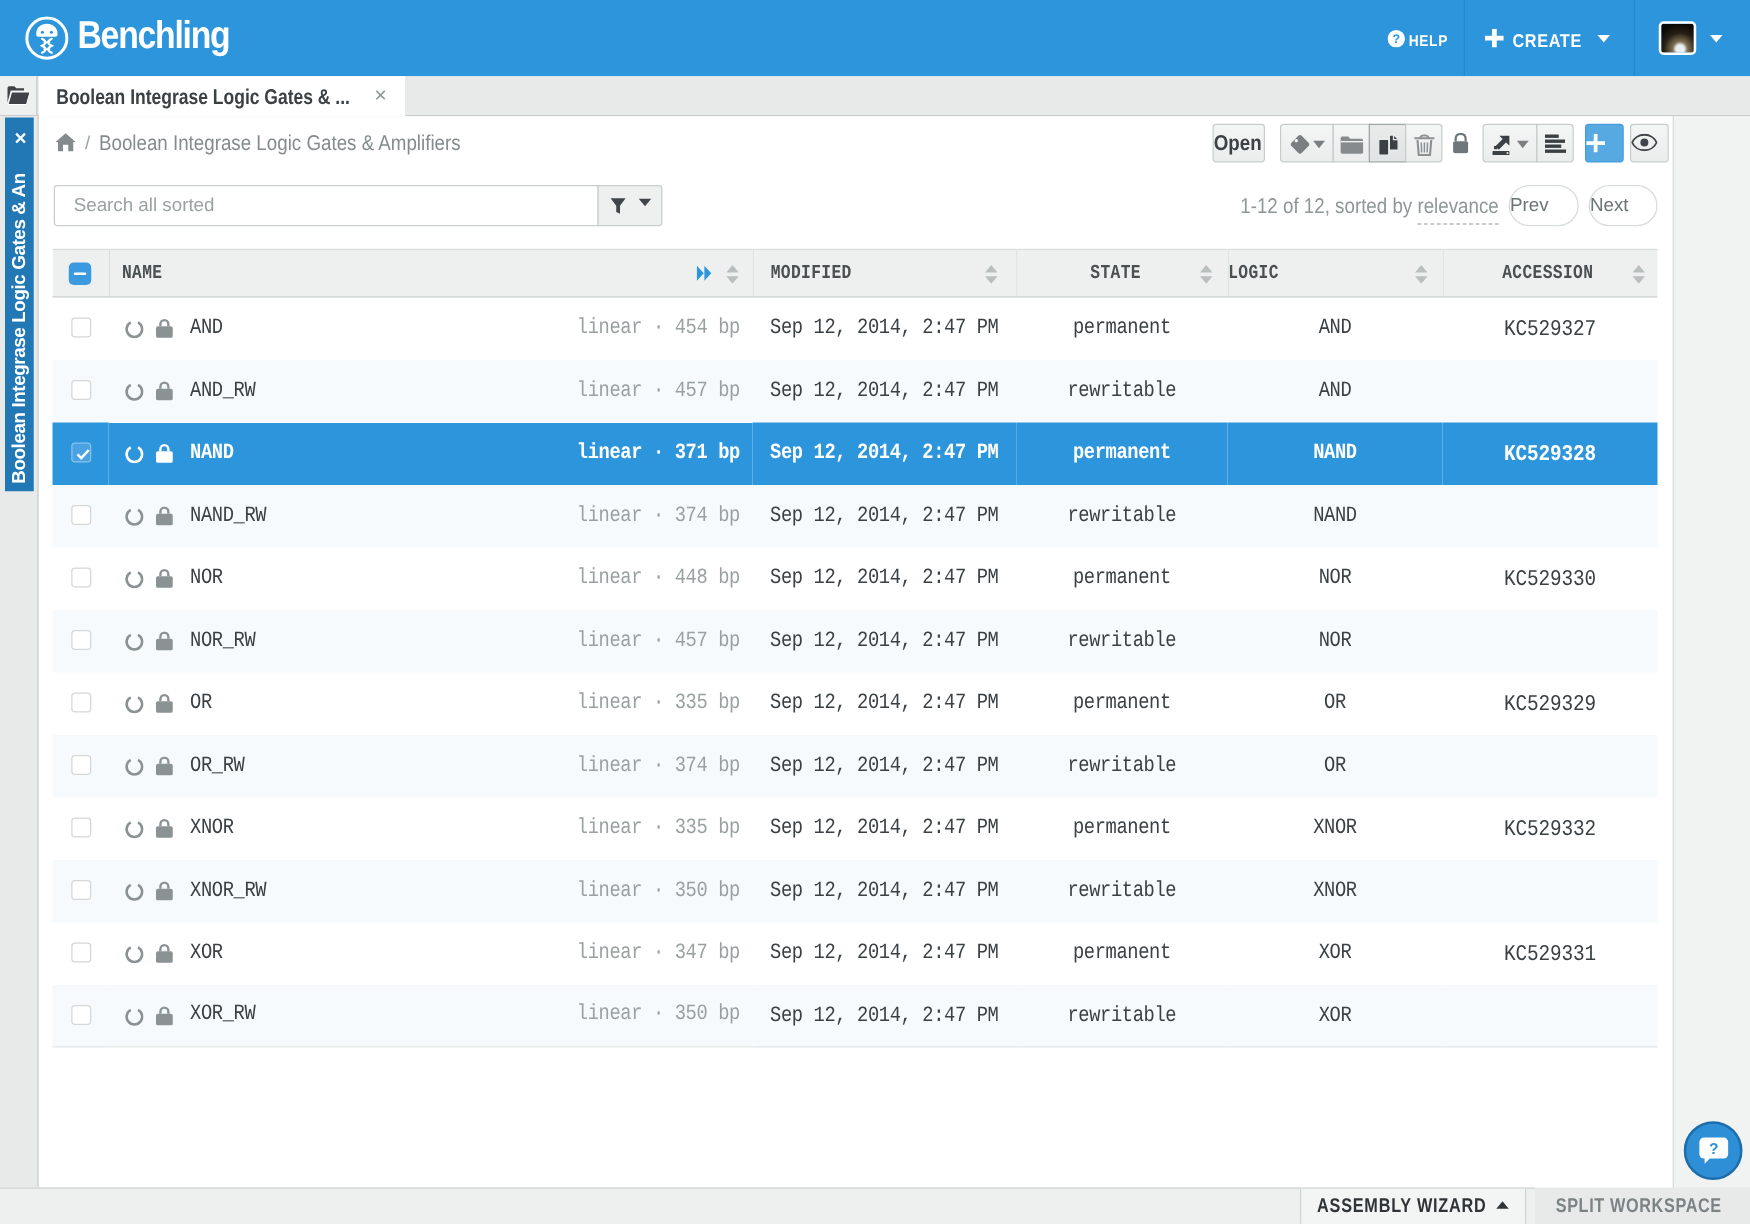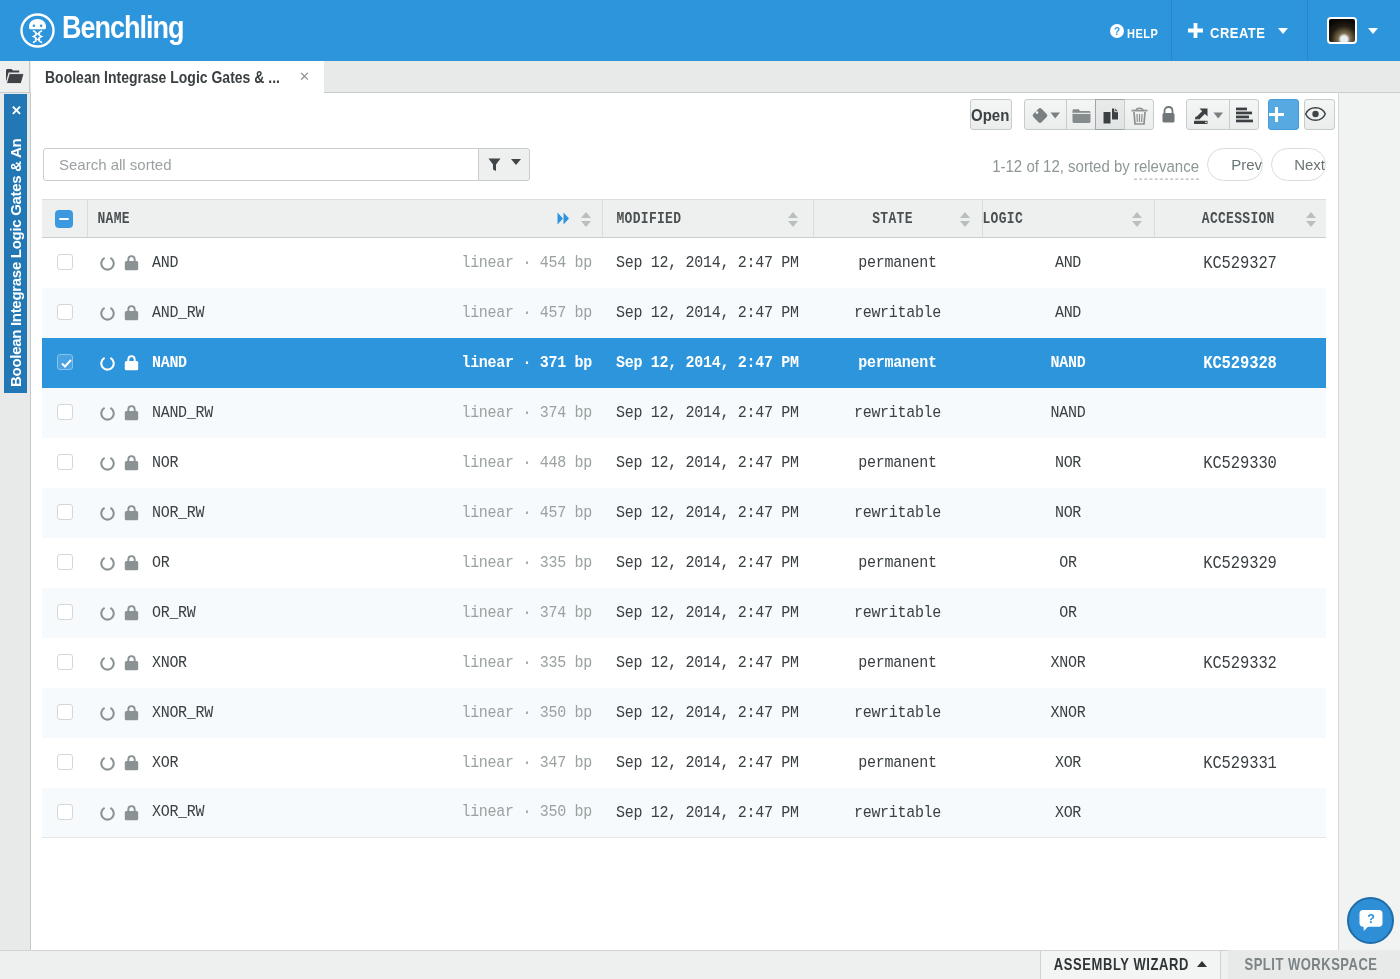--- a/index.html
+++ b/index.html
@@ -43,21 +43,21 @@
 .tgroup .gb { height:31px; background:linear-gradient(#f4f5f5,#ebeded); border:1px solid #c6cbcb; text-align:center; margin-left:-1px; }
 .tgroup .gb:first-child { border-radius:3px 0 0 3px; margin-left:0; }
 .tgroup .gb:last-child { border-radius:0 3px 3px 0; }
 .tgroup .gb svg { margin-top:7px; }
 
 
 #search { position:absolute; left:12px; top:55px; width:436px; height:33px; border:1px solid #c9cdcd; border-radius:3px 0 0 3px; background:#fff; font-size:15px; color:#9aa1a2; line-height:31px; padding-left:15px; }
 #filterbtn { position:absolute; left:447px; top:55px; width:52px; height:33px; background:#eef0f0; border:1px solid #c9cdcd; border-radius:0 3px 3px 0; }
 #pageinfo { position:absolute; top:64px; right:139px; font-size:15px; color:#8e9697; white-space:nowrap;margin-left:27px; }
 #pageinfo .rel { border-bottom:1px dashed #b4bbbb; padding-bottom:3px; }
-.pill { position:absolute; top:55px; height:33px; border:1px solid #d8dcdc; border-radius:17px; background:#fff; color:#6b7474; font-size:15px; text-align:right; line-height:31px; }
+.pill { position:absolute; top:55px; height:33px; border:1px solid #d8dcdc; border-radius:17px; background:#fff; color:#6b7474; font-size:15px; text-align:left; line-height:31px; }
 #prev { left:1176px; width:56px; }
 #next { left:1240px; width:55px; }
 
 
 #tablewrap { position:absolute; left:11px; top:106px; width:1284px; }
 table { border-collapse:collapse; width:1284px; table-layout:fixed; font-size:15px; letter-spacing:-0.3px;font-family:Liberation Mono, monospace; }
 th { position:relative; background:#eef0f0; height:38px; font-size:13px; color:#4a5052; font-weight:bold; letter-spacing:0.3px; text-align:left; border-top:1px solid #dadedd; border-bottom:1px solid #c8cccc; }
 th + th { border-left:1px solid #d8dcdc; }
 td { height:50px; color:#3a4043; }
 .tt { display:inline-block; transform:scaleY(1.16); transform-origin:center; }
@@ -122,20 +122,23 @@
 <div id="leftstrip">
   <div id="bluetab">
     <span class="x">✕</span>
     <div class="vtxt">Boolean Integrase Logic Gates &amp; An</div>
   </div>
 </div>
 
 <div id="rightstrip"></div>
 
 <div id="content">
+  <div id="crumb"><svg width="17" height="16" viewBox="0 0 17 16" fill="#848b8d">
+        <path d="M8.5 0.5 L16.5 7.6 L14.6 7.6 L14.6 15 L10.6 15 L10.6 9.8 L6.4 9.8 L6.4 15 L2.4 15 L2.4 7.6 L0.5 7.6 Z"></path>
+      </svg><span class="sep">/</span><span class="tt3">Boolean Integrase Logic Gates &amp; Amplifiers</span></div>
 
   <div class="tbtn" style="left:939px;width:42px;font-size:15px;font-weight:bold;color:#3b4144;line-height:29px;"><span class="tt3">Open</span></div>
   <div class="tgroup" style="left:993px;">
     <div class="gb" style="width:43px;">
       <svg width="30" height="18" viewBox="0 0 30 18">
         <rect x="3.2" y="2.7" width="11.6" height="11.6" rx="2.2" transform="rotate(45 9 8.5)" fill="#7a8082"></rect>
         <circle cx="6" cy="5.5" r="1.3" fill="#fff"></circle>
         <path d="M19.5 5.5 L29 5.5 L24.2 11.5 Z" fill="#7a8082"></path>
       </svg>
     </div>

